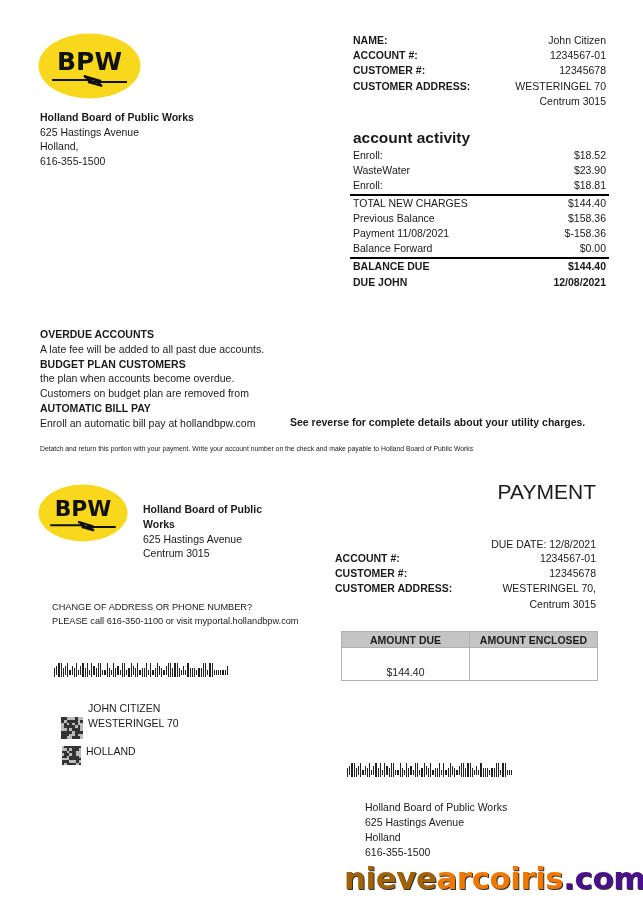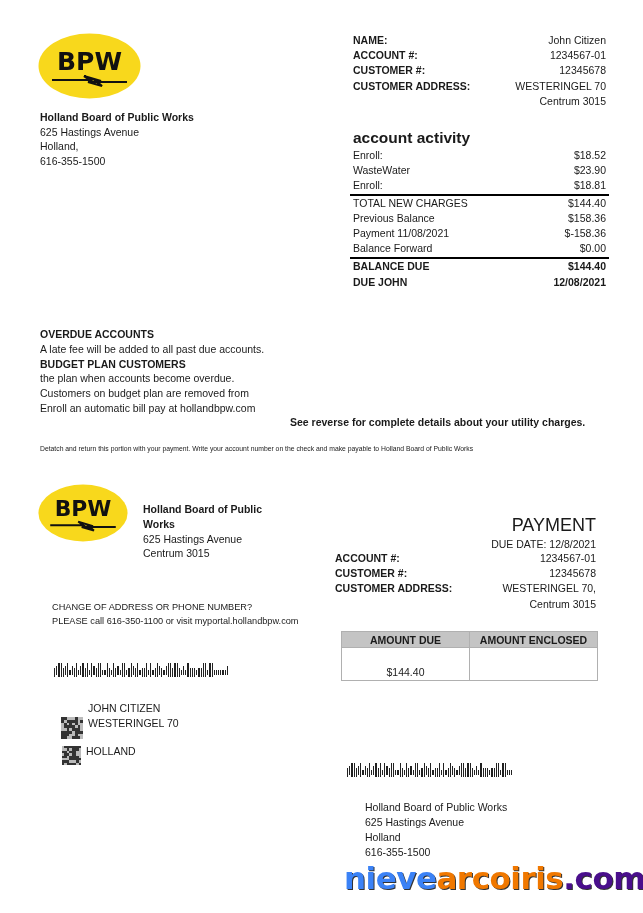--- a/index.html
+++ b/index.html
@@ -106,20 +106,21 @@
       <span class="v">12/08/2021</span>
     </div>
 </div>
 
 <div class="abs txt" style="left:40px; top:327px; line-height:14.8px;">
   <div class="b">OVERDUE ACCOUNTS</div>
   <div>A late fee will be added to all past due accounts.</div>
   <div class="b">BUDGET PLAN CUSTOMERS</div>
   <div>the plan when accounts become overdue.</div>
   <div>Customers on budget plan are removed from</div>
+  <div class="b">AUTOMATIC BILL PAY</div>
   <div>Enroll an automatic bill pay at hollandbpw.com</div>
 </div>
 <div class="abs txt b" style="left:290px; top:415px;">See reverse for complete details about your utility charges.</div>
 
 <div class="abs" style="left:40px; top:444px; font-size:6.8px; line-height:9px; white-space:nowrap;">Detatch and return this portion with your payment. Write your account number on the check and make payable to Holland Board of Public Works</div>
 
 <div class="logo" style="left:38px; top:484px; width:90px; height:58px;">
   <svg viewBox="0 0 103 66">
     <ellipse cx="51.5" cy="33" rx="51" ry="32.5" fill="#f8d81c"></ellipse>
     <text x="51.5" y="37" text-anchor="middle" font-family="DejaVu Sans, sans-serif" font-size="25" font-weight="bold" fill="#111">BPW</text>
@@ -127,21 +128,21 @@
   </svg>
 </div>
 
 <div class="abs txt" style="left:143px; top:502px; line-height:14.8px;">
   <div class="b">Holland Board of Public</div>
   <div class="b">Works</div>
   <div>625 Hastings Avenue</div>
   <div>Centrum 3015</div>
 </div>
 
-<div class="abs" style="right:47px; top:514px; font-size:18px; line-height:22px;">PAYMENT</div>
+<div class="abs" style="right:47px; top:481px; font-size:21px; line-height:22px;">PAYMENT</div>
 <div class="abs txt right" style="right:47px; top:537px;">DUE DATE: 12/8/2021</div>
 
 <div class="abs" style="left:335px; top:551px; width:261px;">
   <div class="row">
       <span class="b">ACCOUNT #:</span>
       <span class="v">1234567-01</span>
     </div>
   <div class="row">
       <span class="b">CUSTOMER #:</span>
       <span class="v">12345678</span>
@@ -475,14 +476,14 @@
   </div>
 
 <div class="abs txt" style="left:365px; top:800px; line-height:15px;">
   <div>Holland Board of Public Works</div>
   <div>625 Hastings Avenue</div>
   <div>Holland</div>
   <div>616-355-1500</div>
 </div>
 
 <div class="abs watermark" style="left:344px; top:860px;">
-  <span id="wm1" style="color: #3b82f6; text-align: center;">nieve</span><span id="wm2" style="color: rgb(240, 120, 0);">arcoiris</span><span id="wm3" style="color: rgb(74, 15, 140);">.com</span>
+  <span id="wm1" style="color: #a16207; text-align: center;">nieve</span><span id="wm2" style="color: rgb(240, 120, 0);">arcoiris</span><span id="wm3" style="color: rgb(74, 15, 140);">.com</span>
 </div>
 
 </body></html>

